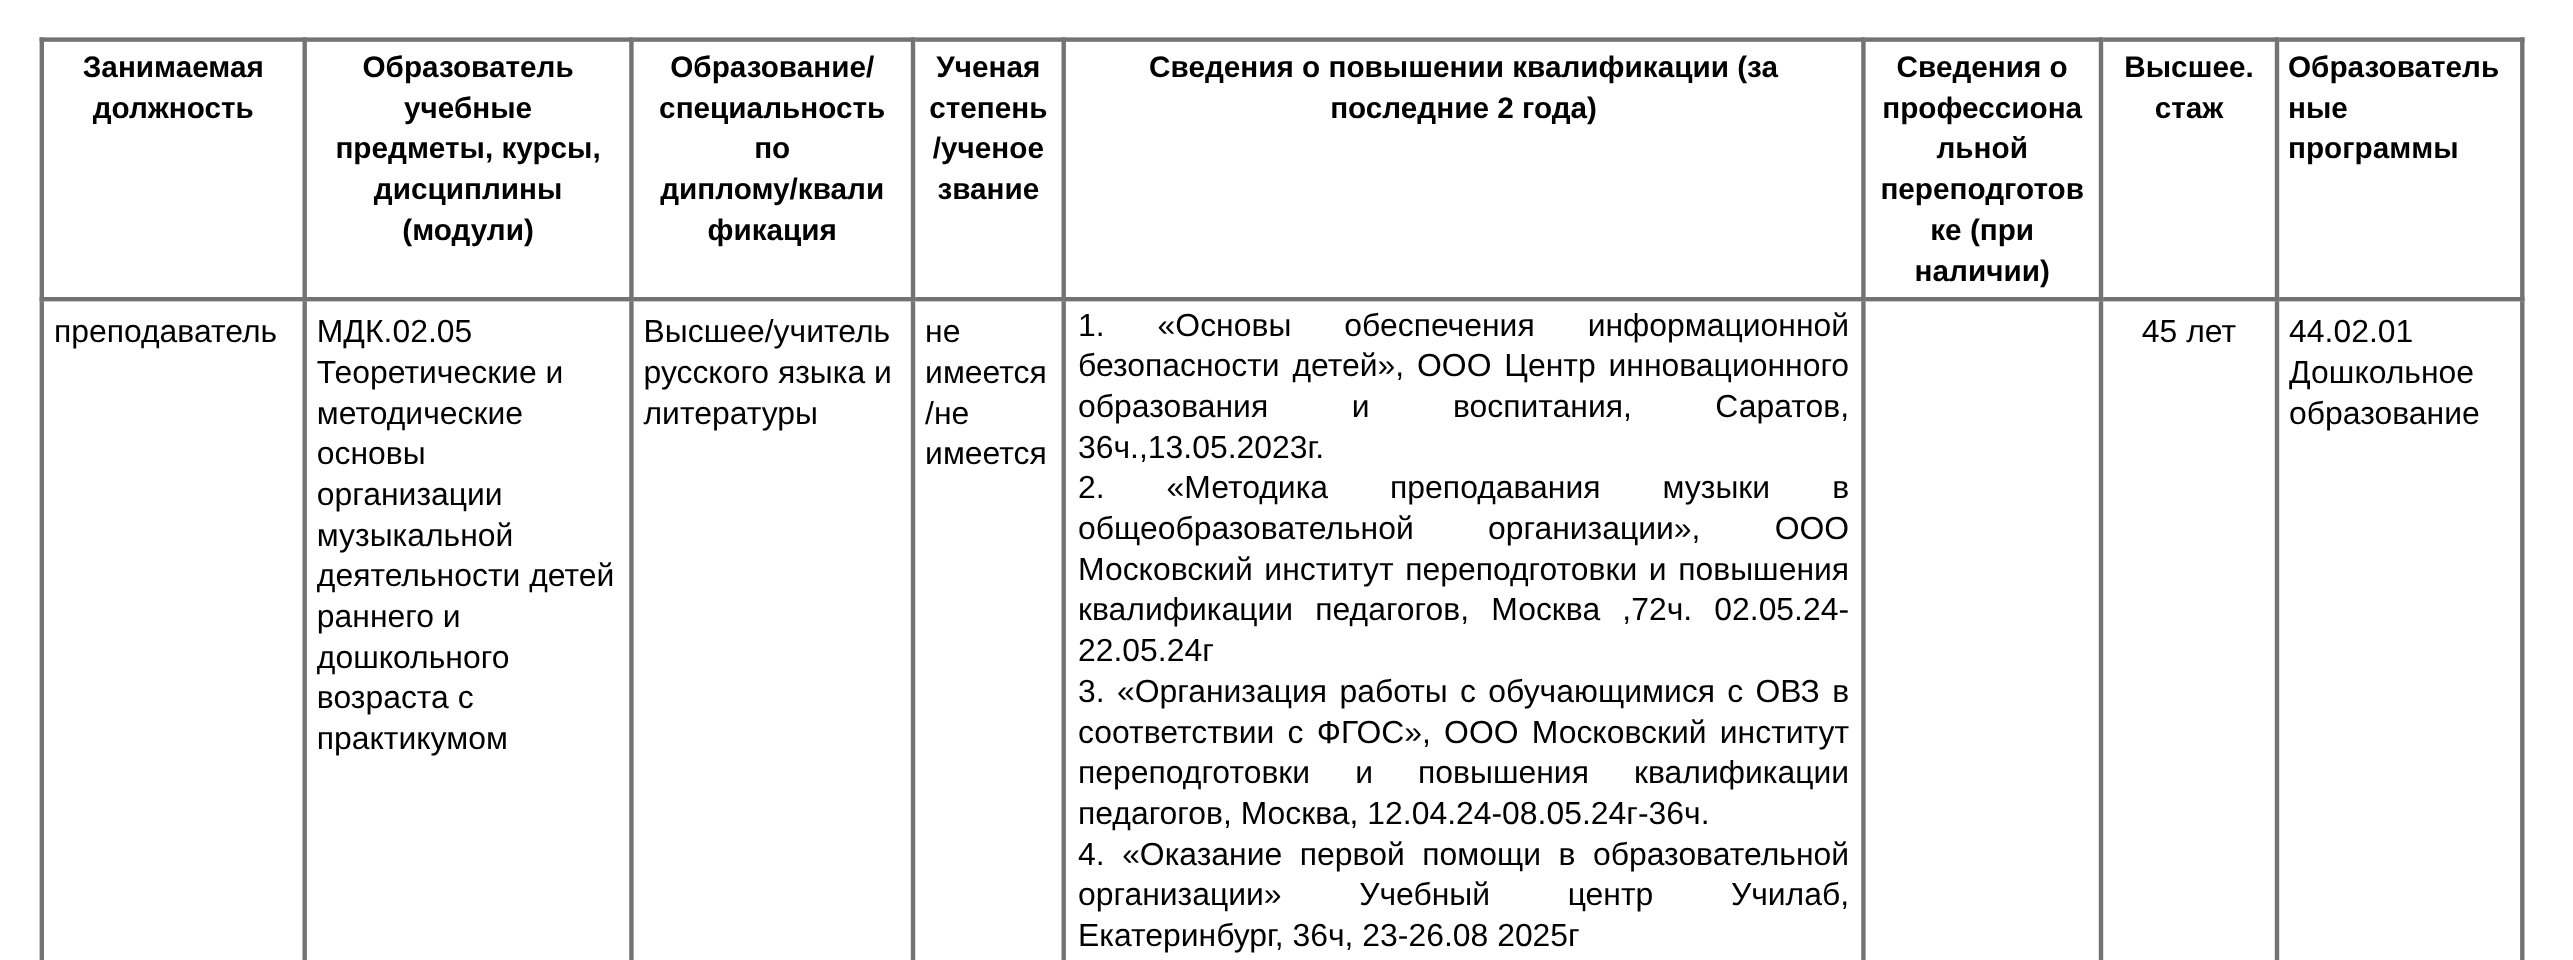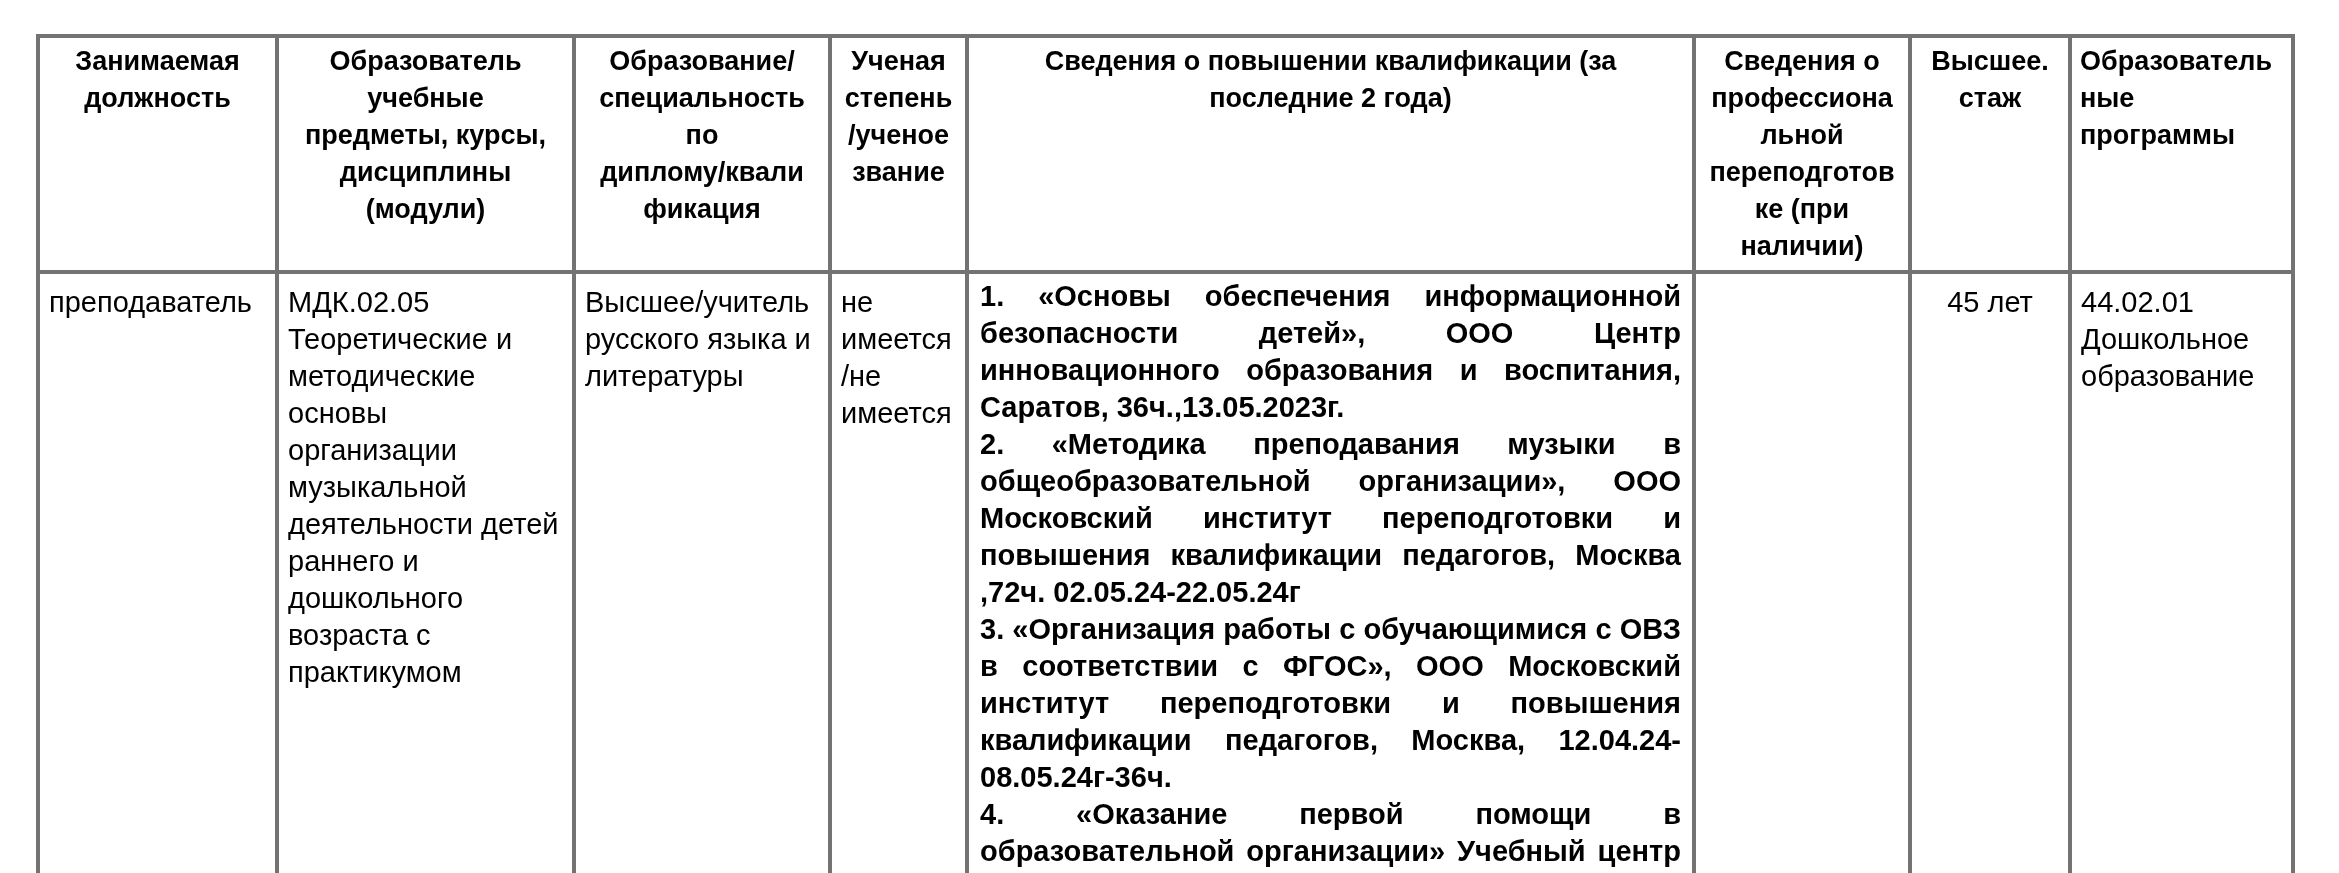--- a/index.html
+++ b/index.html
@@ -53,21 +53,20 @@
     text-align: center;
     margin-top: 48px;
   }
   .doc-table td.qual-cell {
     white-space: normal;
     padding: 4px 11px;
   }
   .doc-table td.qual-cell p {
     margin: 0;
     text-align: justify;
-    font-weight: bold;
   }
   tr.header-row { height: 231px; }
   tr.body-row   { height: 558px; }
 </style>
 </head>
 <body>
 
 <table class="doc-table">
   <colgroup>
     <col style="width:239px">

